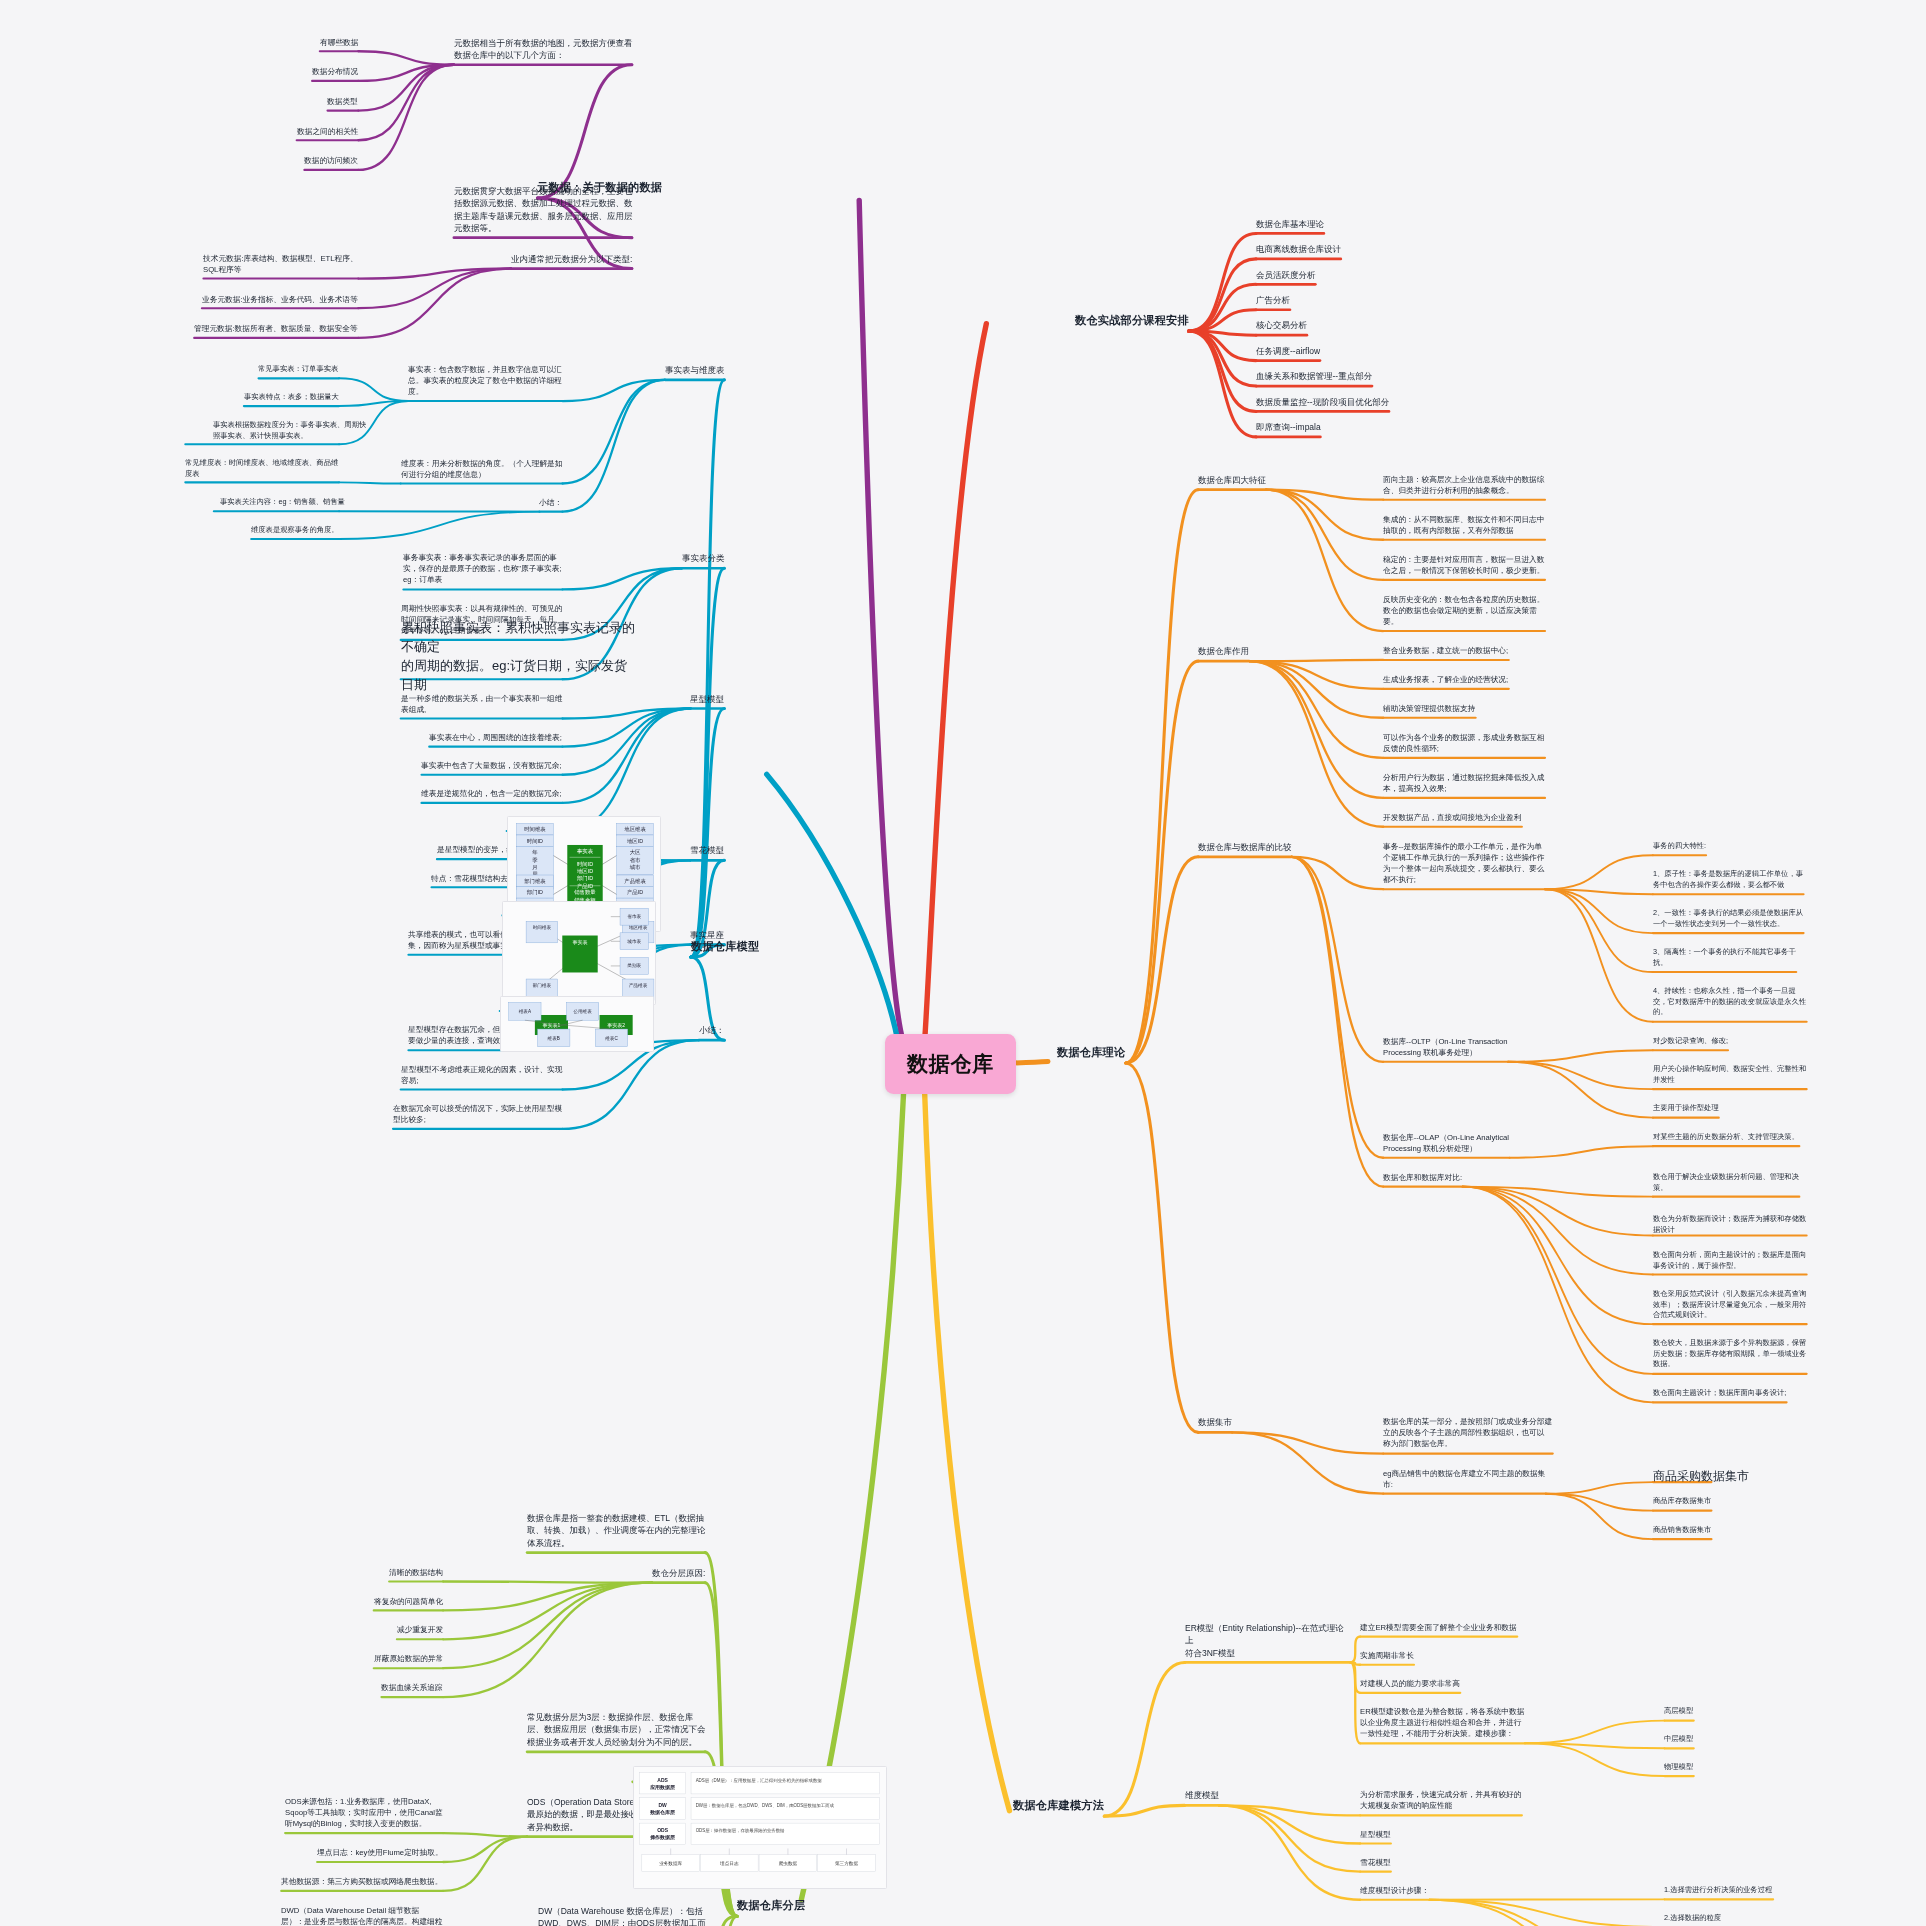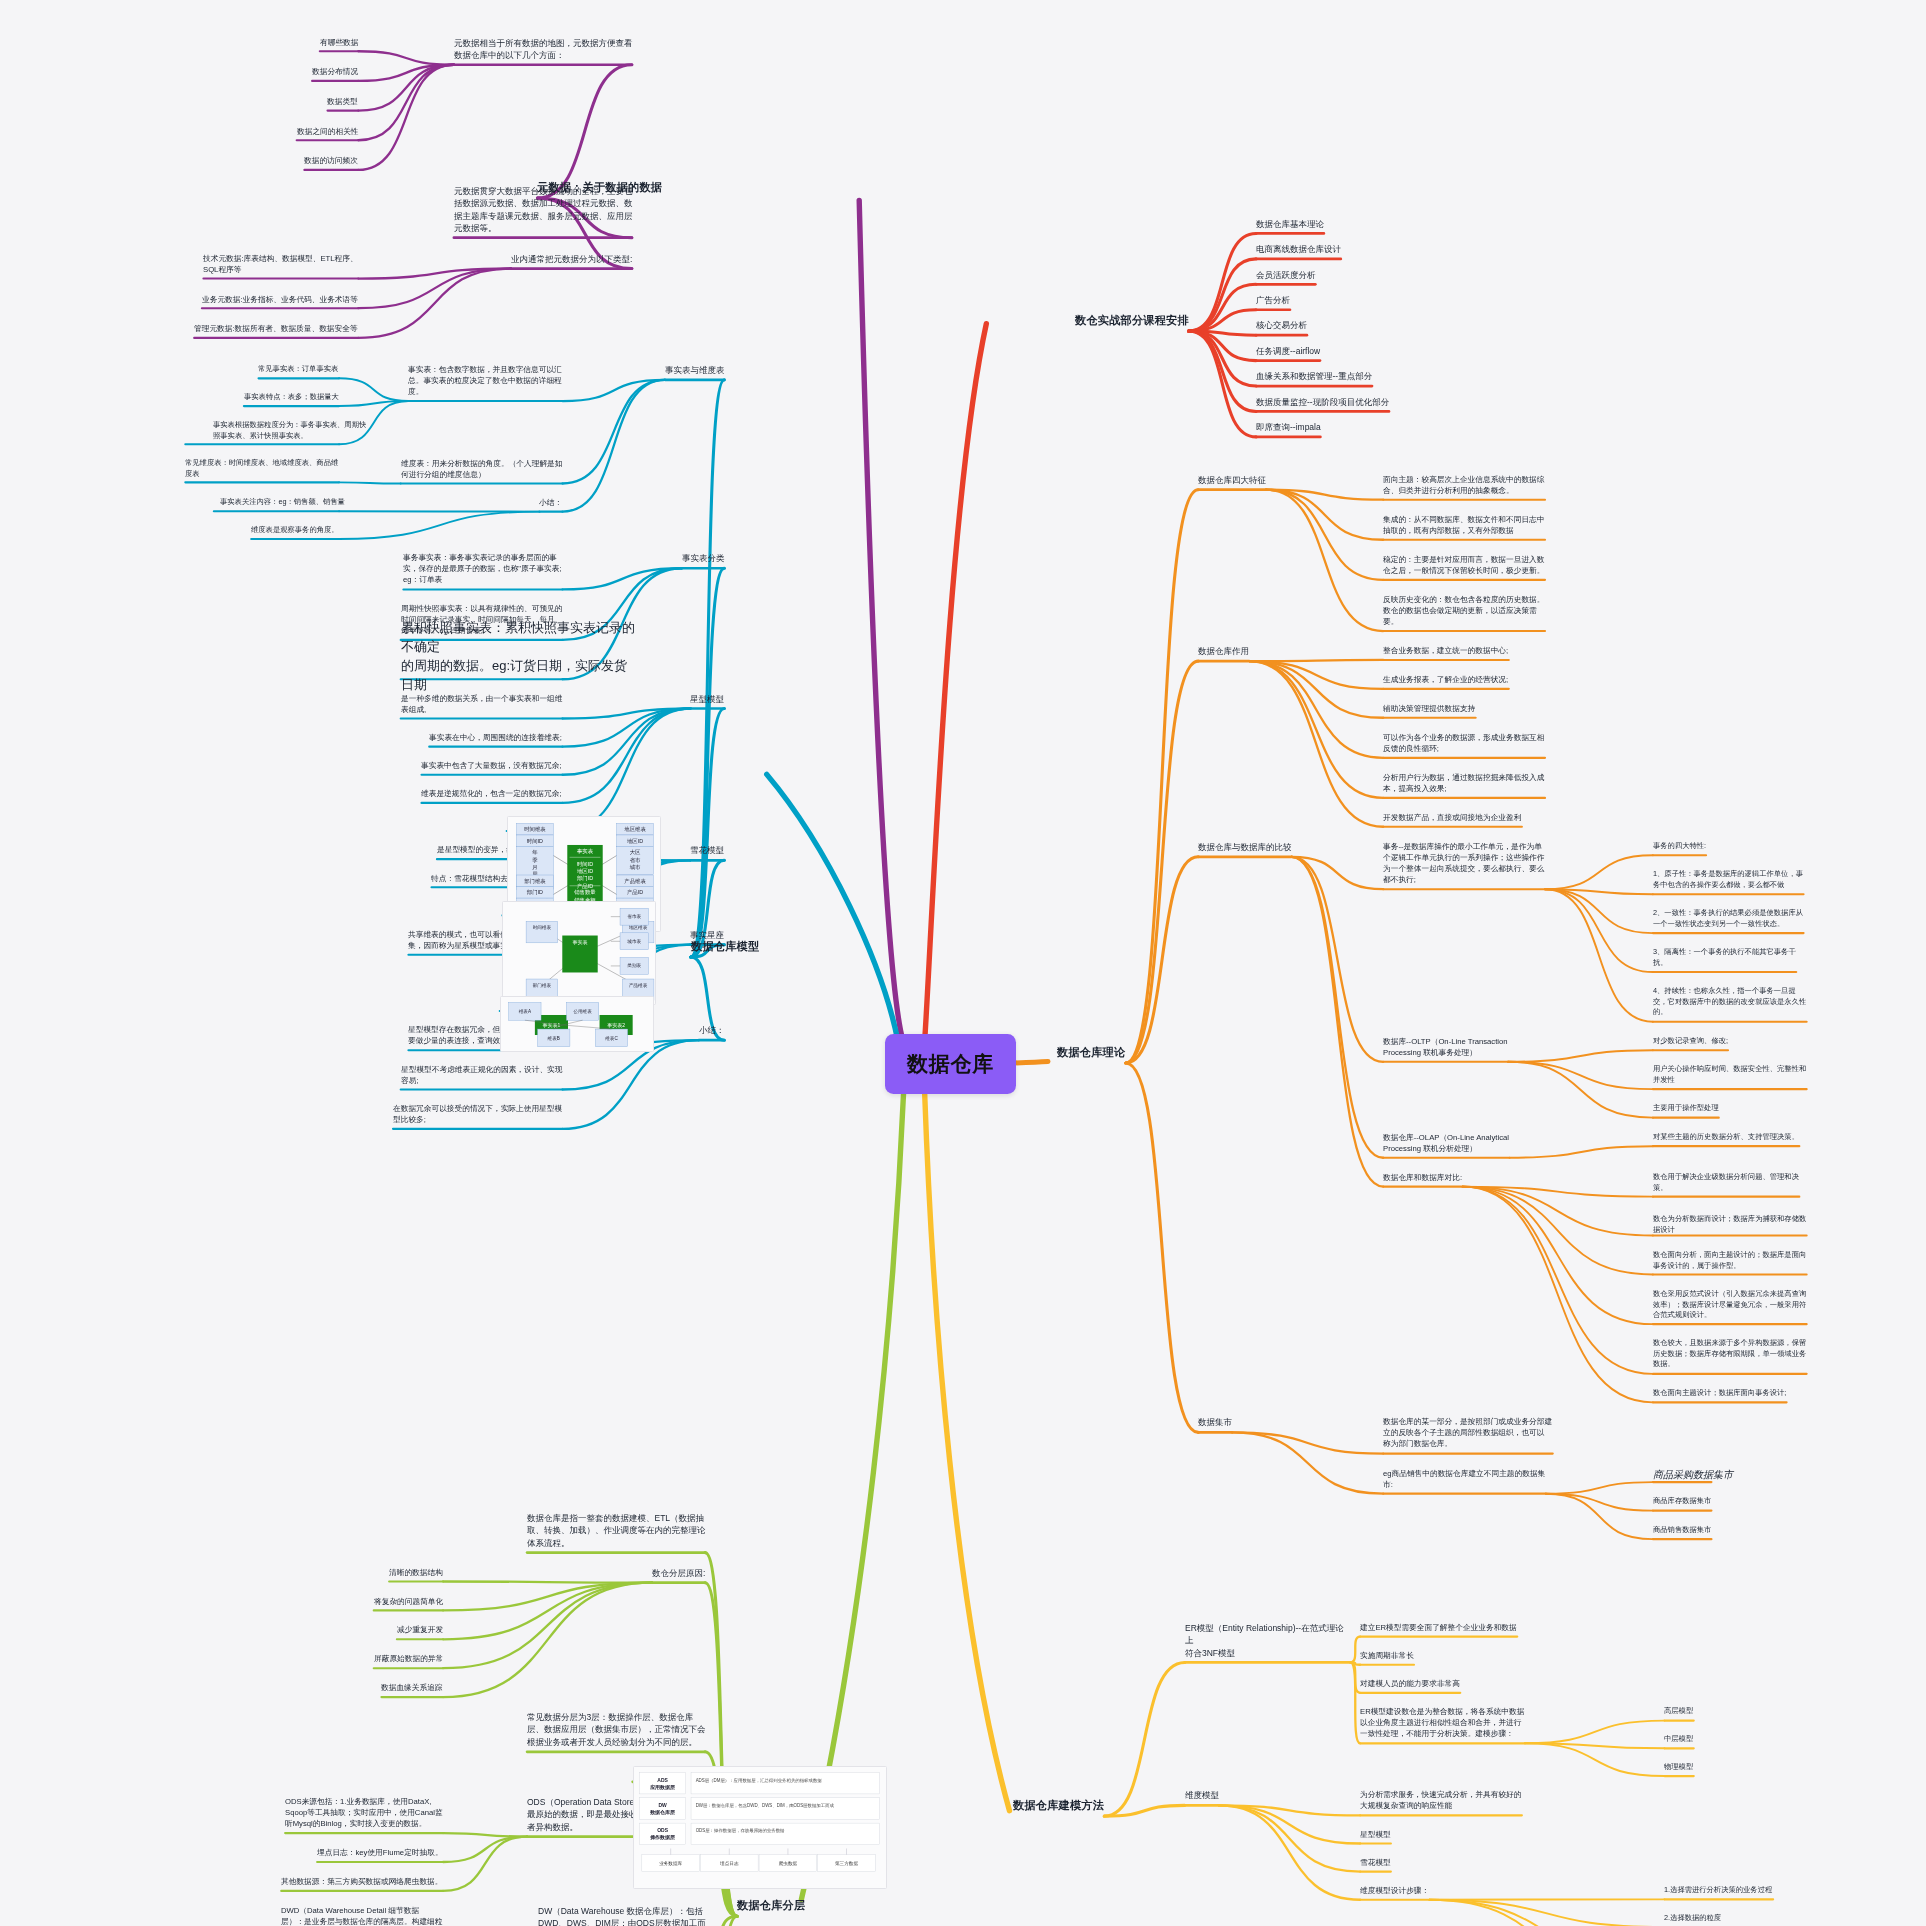--- a/index.html
+++ b/index.html
@@ -23,21 +23,21 @@
     white-space:pre-wrap;
     padding-bottom:1.5px;
   }
   .node.l1 { font-size:11.2px; font-weight:bold; letter-spacing:0.2px; }
   .node.l2 { font-size:8.5px; }
   .node.l3 { font-size:7.7px; }
   .node.l4 { font-size:7.3px; }
 
   .root {
     position:absolute;
-    background:#8b5cf6;
+    background:#f9a8d4;
     border-radius:8.5px;
     box-shadow:0 1.5px 5.4px rgba(0,0,0,.10);
     display:flex; align-items:center; justify-content:center;
     font-size:21px; font-weight:bold; color:#111;
     letter-spacing:0.8px;
   }
 
   .imgbox {
     position:absolute;
     background:#fbfbfc;
@@ -409,21 +409,21 @@
     <div class="node l4" style="font-size: 7.3px; left: 1653px; top: 1338px; max-width: 231px; color: rgb(27, 35, 48);">数仓较大，且数据来源于多个异构数据源，保留
 历史数据；数据库存储有限期限，单一领域业务
 数据。</div>
     <div class="node l4" style="font-size: 7.3px; left: 1653px; top: 1388px; max-width: 231px; color: rgb(27, 35, 48);">数仓面向主题设计；数据库面向事务设计;</div>
     <div class="node l2" style="font-size: 8.5px; left: 1198px; top: 1416px; max-width: 200px; color: rgb(27, 35, 48);">数据集市</div>
     <div class="node l3" style="font-size: 7.7px; left: 1383px; top: 1416px; max-width: 231px; color: rgb(27, 35, 48);">数据仓库的某一部分，是按照部门或成业务分部建
 立的反映各个子主题的局部性数据组织，也可以
 称为部门数据仓库。</div>
     <div class="node l3" style="font-size: 7.7px; left: 1383px; top: 1468px; max-width: 231px; color: rgb(27, 35, 48);">eg商品销售中的数据仓库建立不同主题的数据集
 市:</div>
-    <div class="node l4" style="font-size: 10px; left: 1653px; top: 1468px; max-width: 231px; color: rgb(27, 35, 48); font-style: italic;">商品采购数据集市</div>
+    <div class="node l4" style="font-size: 12px; left: 1653px; top: 1468px; max-width: 231px; color: rgb(27, 35, 48);">商品采购数据集市</div>
     <div class="node l4" style="font-size: 7.3px; left: 1653px; top: 1496px; max-width: 231px; color: rgb(27, 35, 48);">商品库存数据集市</div>
     <div class="node l4" style="font-size: 7.3px; left: 1653px; top: 1525px; max-width: 231px; color: rgb(27, 35, 48);">商品销售数据集市</div>
     <div class="node l1" style="font-size: 11.2px; font-weight: bold; left: 691px; top: 938px; color: rgb(27, 35, 48);">数据仓库模型</div>
     <div class="node l2" style="font-size: 8.5px; left: 665px; top: 364px; max-width: 162px; color: rgb(27, 35, 48);">事实表与维度表</div>
     <div class="node l3" style="font-size: 7.7px; left: 408px; top: 364px; max-width: 239px; color: rgb(27, 35, 48);">事实表：包含数字数据，并且数字信息可以汇
 总。事实表的粒度决定了数仓中数据的详细程
 度。</div>
     <div class="node l4" style="font-size: 7.3px; left: 258px; top: 364px; max-width: 239px; color: rgb(27, 35, 48);">常见事实表：订单事实表</div>
     <div class="node l4" style="font-size: 7.3px; left: 244px; top: 392px; max-width: 239px; color: rgb(27, 35, 48);">事实表特点：表多；数据量大</div>
     <div class="node l4" style="font-size: 7.3px; left: 185px; top: 420px; max-width: 239px; color: rgb(27, 35, 48); margin-left: 28px;">事实表根据数据粒度分为：事务事实表、周期快

